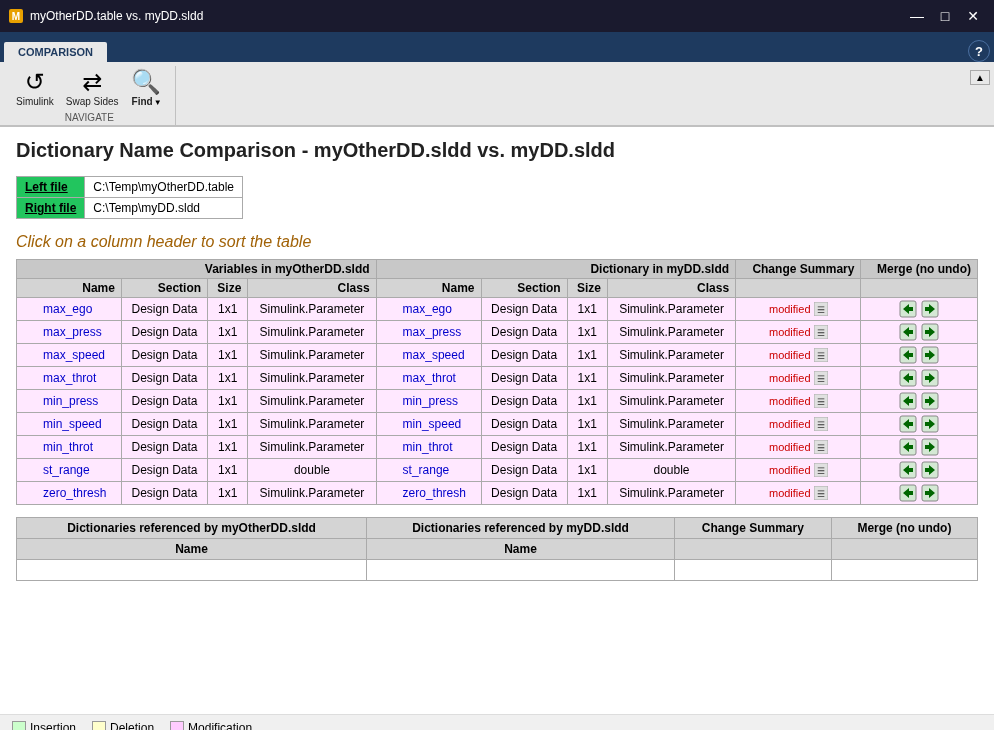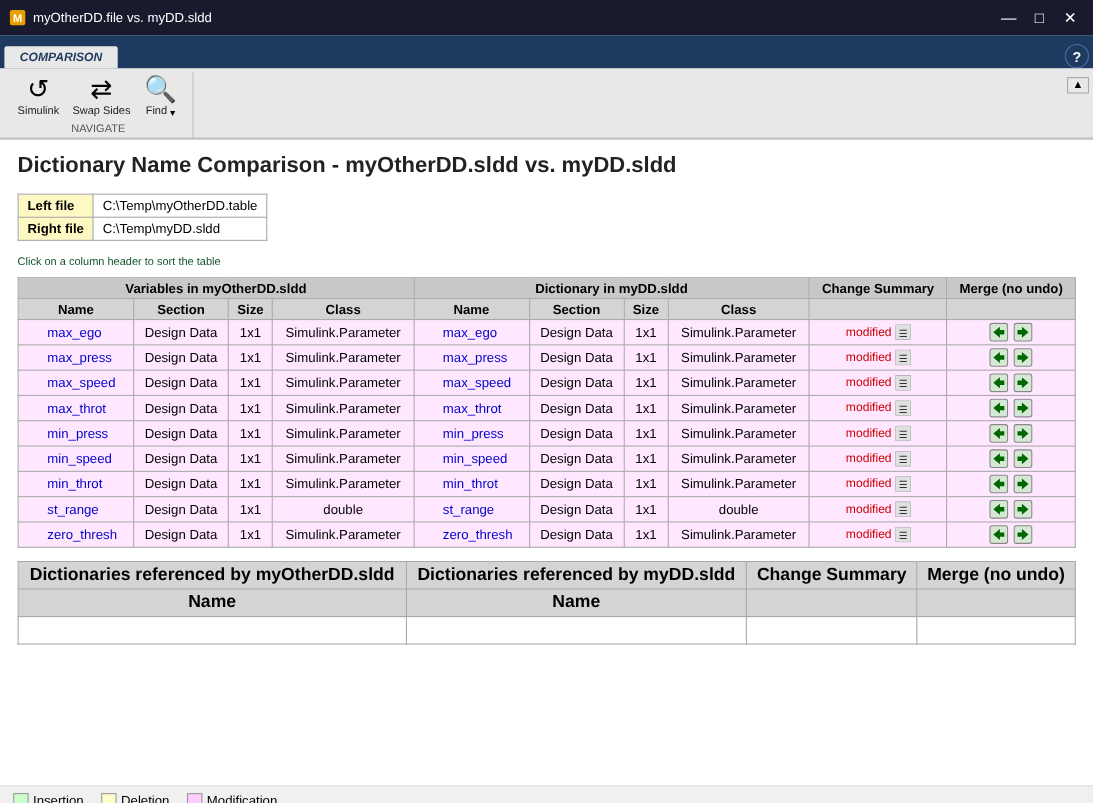--- a/index.html
+++ b/index.html
@@ -32,21 +32,20 @@
     .ribbon-tab {
       display: inline-block;
       background: #e8e8e8;
       padding: 4px 14px;
       font-size: 11px;
       font-weight: bold;
       color: #1e3a5f;
       margin-left: 4px;
       border-top-left-radius: 2px;
       border-top-right-radius: 2px;
-      font-style: italic;
     }
     .ribbon-help {
       float: right;
       margin: 4px 4px 0 0;
       background: #1e3a5f;
       border: 1px solid #4a6fa0;
       color: white;
       border-radius: 50%;
       width: 22px; height: 22px;
       display: inline-flex; align-items: center; justify-content: center;
@@ -108,44 +107,46 @@
       border-collapse: collapse;
       margin-bottom: 14px;
     }
     .file-info-table td {
       border: 1px solid #aaa;
       padding: 3px 8px;
       font-size: 12px;
     }
     .file-info-table td:first-child {
       font-weight: bold;
-      background: #fef9c3;
+      background: #22c55e;
+      text-decoration: underline;
     }
 
     .sort-hint {
-      color: #14532d;
-      font-size: 10px;
+      font-style: italic;
+      color: #a16207;
+      font-size: 16px;
       margin-bottom: 8px;
     }
 
     
     .comp-table {
       border-collapse: collapse;
       width: 100%;
       font-size: 12px;
       margin-bottom: 12px;
     }
     .comp-table th, .comp-table td {
       border: 1px solid #aaa;
       padding: 2px 6px;
       white-space: nowrap;
     }
     .comp-table th {
       background: #d4d4d4;
-      text-align: center;
+      text-align: right;
       font-weight: bold;
       font-size: 12px;
       margin-top: 36px;
     }
     .comp-table .group-header th {
       background: #c8c8c8;
       font-size: 12px;
     }
     .comp-table .col-header th {
       background: #d4d4d4;
@@ -153,21 +154,21 @@
     .comp-table td { text-align: center; }
     .comp-table td:first-child { text-align: left; }
     .comp-table td.name-col { text-align: left; }
     .comp-table a { color: #0000cc; text-decoration: none; padding-left: 20px; }
     .row-modified { background: #ffe8ff; }
 
     
     .dict-table {
       border-collapse: collapse;
       width: 100%;
-      font-size: 16px;
+      font-size: 12px;
       margin-bottom: 0;
     }
     .dict-table th, .dict-table td {
       border: 1px solid #aaa;
       padding: 3px 8px;
     }
     .dict-table th {
       background: #d4d4d4;
       text-align: center;
       font-weight: bold;
@@ -204,21 +205,21 @@
   </style>
 </head>
 <body>
 
 <div class="title-bar">
   <div class="title-bar-left">
     <svg width="16" height="16" viewBox="0 0 16 16">
       <rect x="1" y="1" width="14" height="14" rx="2" fill="#e8a000"></rect>
       <text x="8" y="12" text-anchor="middle" font-size="10" fill="white" font-weight="bold">M</text>
     </svg>
-    <span>myOtherDD.file vs. myDD.sldd</span>
+    <span>myOtherDD.table vs. myDD.sldd</span>
   </div>
   <div class="title-bar-controls">
     <button class="title-bar-btn">—</button>
     <button class="title-bar-btn">□</button>
     <button class="title-bar-btn close">✕</button>
   </div>
 </div>
 
 <div class="ribbon">
   <div style="display:flex; justify-content:space-between; align-items:flex-end;">
@@ -231,21 +232,21 @@
         <button class="ribbon-btn">
           <span class="icon">↺</span>
           <span class="label">Simulink</span>
         </button>
         <button class="ribbon-btn">
           <span class="icon">⇄</span>
           <span class="label">Swap Sides</span>
         </button>
         <button class="ribbon-btn">
           <span class="icon">🔍</span>
-          <div style="display:flex;align-items:flex-end;">
+          <div style="display:flex;align-items:flex-end;font-weight:bold;">
             <span class="label">Find</span>
             <span style="font-size:8px;margin-left:1px;">▼</span>
           </div>
         </button>
       </div>
       <div class="ribbon-group-label">NAVIGATE</div>
     </div>
     <div style="flex:1;"></div>
     <div style="display:flex;align-items:flex-start;padding-top:4px;">
       <button style="background:#e8e8e8;border:1px solid #aaa;padding:1px 4px;cursor:pointer;font-size:10px;">▲</button>

